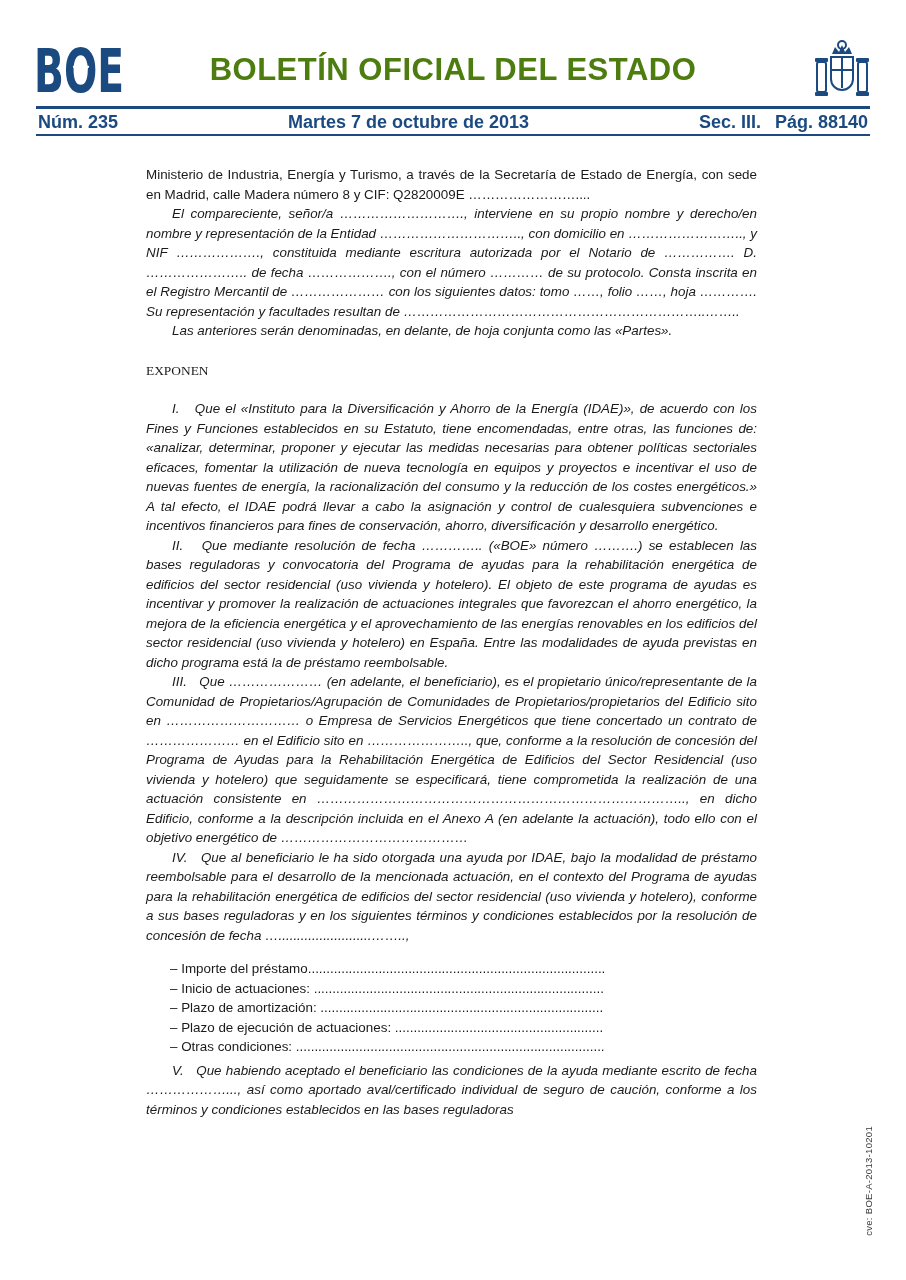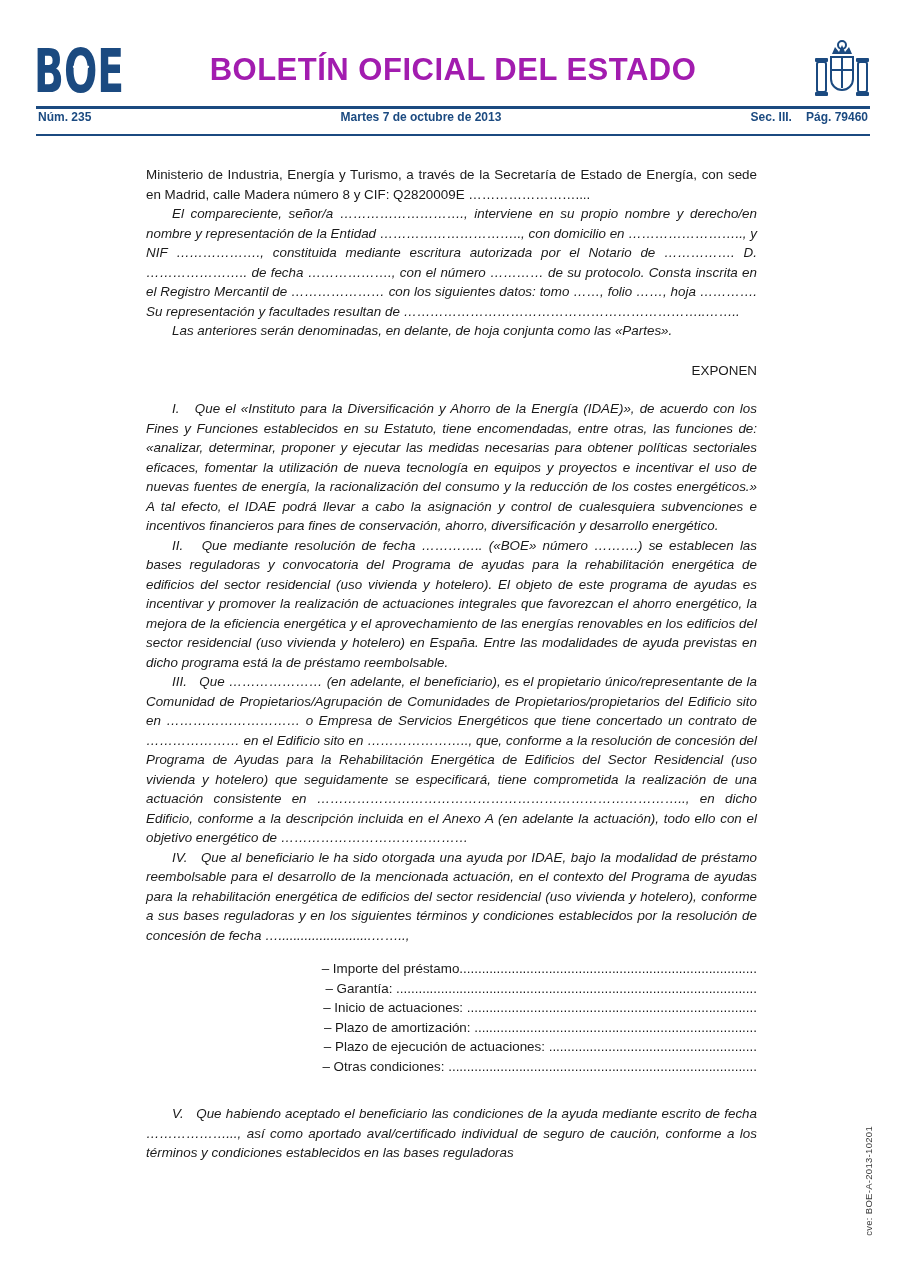--- a/index.html
+++ b/index.html
@@ -15,47 +15,48 @@
   
   .header{position:absolute;left:36px;right:36px;top:0;}
   .header-row{
     position:relative;height:100px;
   }
   .boe-logo{position:absolute;left:0;top:44px;width:88px;height:54px;}
   .header-title{
     position:absolute;left:0;right:0;top:52px;margin:0;
     text-align:center;
     font-size:31px;font-weight:bold;letter-spacing:0.5px;
-    color:#a21caf;
+    color:#4d7c0f;
   }
   .coat-of-arms{position:absolute;right:0;top:38px;width:56px;height:70px;}
   .rule-thick{height:3px;background:#1b4a80;margin-top:6px;}
   .rule-thin{height:2px;background:#1b4a80;}
   .meta-row{
-    display:flex;justify-content:space-between;
+    display:flex;align-items:center;justify-content:space-between;
     height:24px;padding:1px 2px 0 2px;
-    font-size:12px;font-weight:bold;color:#1b4a80;
+    font-size:18px;font-weight:bold;color:#1b4a80;
   }
   .meta-right{display:flex;gap:14px;}
 
   
   .doc-body{
     position:absolute;left:146px;top:165px;width:611px;
     font-size:13.4px;line-height:19.5px;
     text-align:justify;
   }
   .doc-body p{margin:0;}
   .doc-body p.indent{text-indent:26px;font-style:italic;}
   .heading-center{
-    text-align:right;text-indent:0 !important;
+    text-align:left;text-indent:0 !important;
     margin:20px 0 19px 0 !important;
+    font-family:Liberation Serif, serif;
   }
   .conditions{
-    list-style:none;margin:14px 0 28px 0;padding:0 0 0 24px;
-    text-align:right;
+    list-style:none;margin:14px 0 4px 0;padding:0 0 0 24px;
+    text-align:left;
   }
   .conditions li{margin:0;white-space:nowrap;overflow:hidden;}
 
   
   .cve{
     position:absolute;right:32px;bottom:44px;
     writing-mode:vertical-rl;transform:rotate(180deg);
     font-size:9.5px;color:#3a3a3a;letter-spacing:0.3px;
   }
 </style>
@@ -88,38 +89,37 @@
           <line x1="17" y1="32" x2="39" y2="32"></line>
         </svg>
       </div>
     </div>
     <div class="rule-thick"></div>
     <div class="meta-row">
       <span>Núm. 235</span>
       <span>Martes 7 de octubre de 2013</span>
       <span class="meta-right">
         <span>Sec. III.</span>
-        <span>Pág. 79460</span>
+        <span>Pág. 88140</span>
       </span>
     </div>
     <div class="rule-thin"></div>
   </header>
 
   <main class="doc-body">
     <p>Ministerio de Industria, Energía y Turismo, a través de la Secretaría de Estado de Energía, con sede en Madrid, calle Madera número 8 y CIF: Q2820009E ……………………....</p>
     <p class="indent">El compareciente, señor/a ………………………., interviene en su propio nombre y derecho/en nombre y representación de la Entidad ………………………….., con domicilio en …………………….., y NIF ………………., constituida mediante escritura autorizada por el Notario de ……………. D. ………………….. de fecha ………………., con el número ………… de su protocolo. Consta inscrita en el Registro Mercantil de ………………… con los siguientes datos: tomo ……, folio ……, hoja …………. Su representación y facultades resultan de …………………………………………………………..……..</p>
     <p class="indent">Las anteriores serán denominadas, en delante, de hoja conjunta como las «Partes».</p>
     <p class="heading-center">EXPONEN</p>
     <p class="indent">I.&nbsp;&nbsp;&nbsp;Que el «Instituto para la Diversificación y Ahorro de la Energía (IDAE)», de acuerdo con los Fines y Funciones establecidos en su Estatuto, tiene encomendadas, entre otras, las funciones de: «analizar, determinar, proponer y ejecutar las medidas necesarias para obtener políticas sectoriales eficaces, fomentar la utilización de nueva tecnología en equipos y proyectos e incentivar el uso de nuevas fuentes de energía, la racionalización del consumo y la reducción de los costes energéticos.» A tal efecto, el IDAE podrá llevar a cabo la asignación y control de cualesquiera subvenciones e incentivos financieros para fines de conservación, ahorro, diversificación y desarrollo energético.</p>
     <p class="indent">II.&nbsp;&nbsp;&nbsp;Que mediante resolución de fecha ………….. («BOE» número ……….) se establecen las bases reguladoras y convocatoria del Programa de ayudas para la rehabilitación energética de edificios del sector residencial (uso vivienda y hotelero). El objeto de este programa de ayudas es incentivar y promover la realización de actuaciones integrales que favorezcan el ahorro energético, la mejora de la eficiencia energética y el aprovechamiento de las energías renovables en los edificios del sector residencial (uso vivienda y hotelero) en España. Entre las modalidades de ayuda previstas en dicho programa está la de préstamo reembolsable.</p>
     <p class="indent">III.&nbsp;&nbsp;&nbsp;Que ………………… (en adelante, el beneficiario), es el propietario único/representante de la Comunidad de Propietarios/Agrupación de Comunidades de Propietarios/propietarios del Edificio sito en ………………………… o Empresa de Servicios Energéticos que tiene concertado un contrato de ………………… en el Edificio sito en ………………….., que, conforme a la resolución de concesión del Programa de Ayudas para la Rehabilitación Energética de Edificios del Sector Residencial (uso vivienda y hotelero) que seguidamente se especificará, tiene comprometida la realización de una actuación consistente en ……………………………………………………………………….., en dicho Edificio, conforme a la descripción incluida en el Anexo A (en adelante la actuación), todo ello con el objetivo energético de ……………………………………</p>
     <p class="indent">IV.&nbsp;&nbsp;&nbsp;Que al beneficiario le ha sido otorgada una ayuda por IDAE, bajo la modalidad de préstamo reembolsable para el desarrollo de la mencionada actuación, en el contexto del Programa de ayudas para la rehabilitación energética de edificios del sector residencial (uso vivienda y hotelero), conforme a sus bases reguladoras y en los siguientes términos y condiciones establecidos por la resolución de concesión de fecha ….........................……..,</p>
     <ul class="conditions">
       <li>–&nbsp;Importe del préstamo................................................................................</li>
-      <li>–&nbsp;Garantía: .................................................................................................</li>
       <li>–&nbsp;Inicio de actuaciones: ..............................................................................</li>
       <li>–&nbsp;Plazo de amortización: ............................................................................</li>
       <li>–&nbsp;Plazo de ejecución de actuaciones: ........................................................</li>
       <li>–&nbsp;Otras condiciones: ...................................................................................</li>
     </ul>
     <p class="indent">V.&nbsp;&nbsp;&nbsp;Que habiendo aceptado el beneficiario las condiciones de la ayuda mediante escrito de fecha ………………..., así como aportado aval/certificado individual de seguro de caución, conforme a los términos y condiciones establecidos en las bases reguladoras</p>
   </main>
 
   <div class="cve">cve: BOE-A-2013-10201</div>
 

